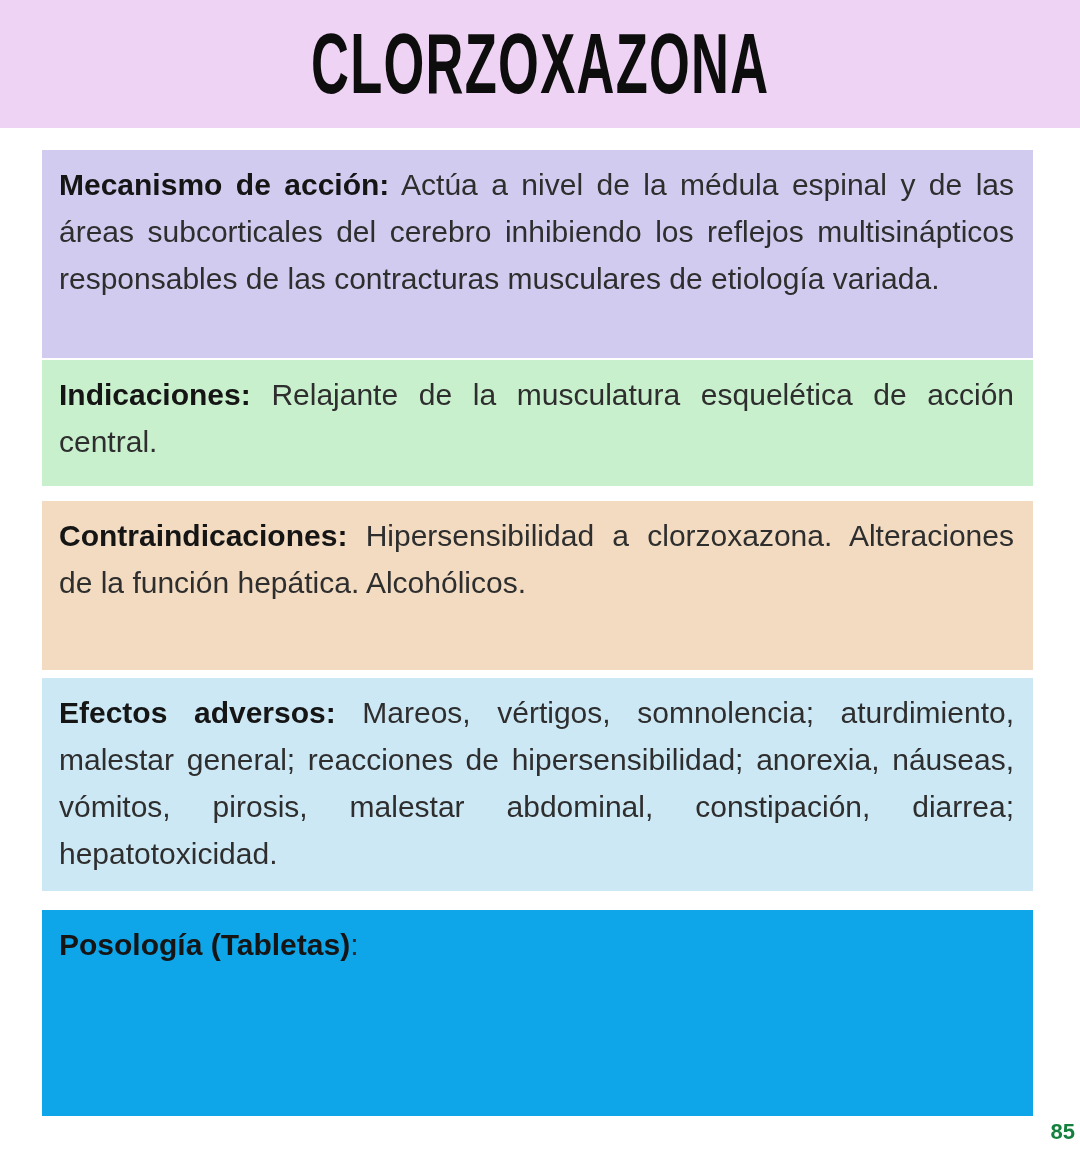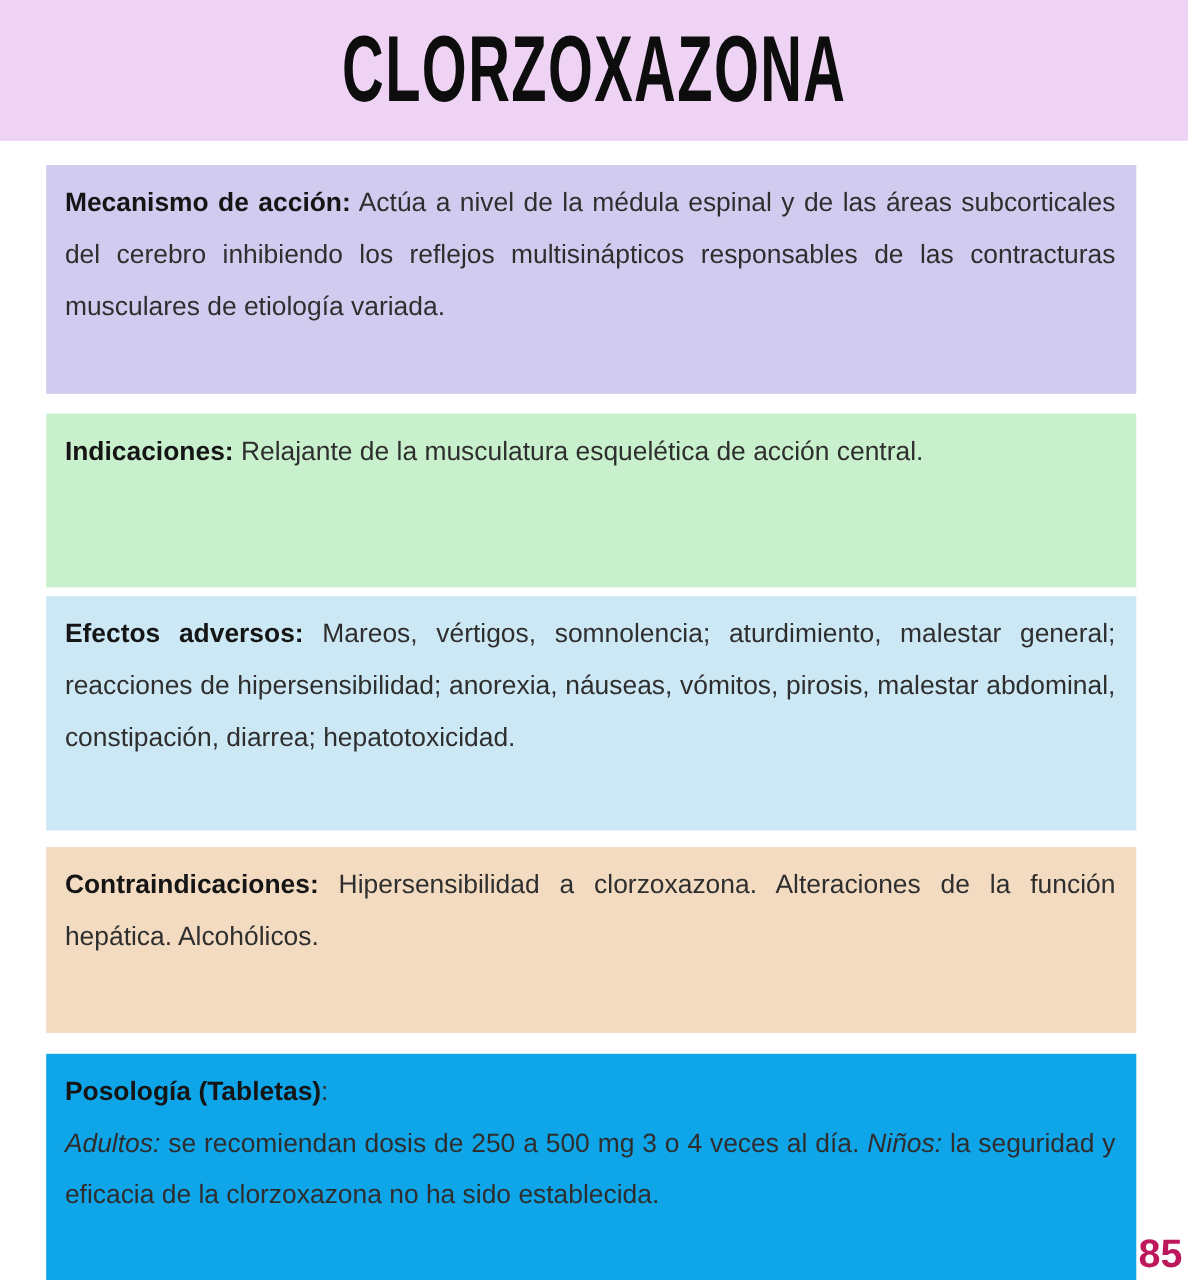--- a/index.html
+++ b/index.html
@@ -25,49 +25,49 @@
     transform-origin:center center;
   }
   .content{
     margin-left:42px;
     width:991px;
   }
   .section{
     box-sizing:border-box;
     width:991px;
     padding:11px 19px 0 17px;
-    font-size:24px;
+    font-size:30px;
     line-height:47px;
     color:#2e2e2e;
     text-align:justify;
   }
   .section .label{
     font-weight:bold;
     color:#151515;
   }
   .s1{height:208px;margin-top:22px;}
-  .s2{height:158px;margin-top:18px;}
+  .s2{height:126px;margin-top:2px;}
   .s3{height:169px;margin-top:15px;}
   .s4{height:213px;margin-top:8px;}
   .s5{height:206px;margin-top:19px;}
   .posology-head{
     text-align:left;
     font-weight:bold;
     color:#151515;
   }
   .posology-head .colon{font-weight:normal;color:#2e2e2e;}
   .posology-body{margin:0;text-align:justify;}
   .it{font-style:italic;}
   .page-number{
     position:absolute;
     top:1119px;
     right:5px;
-    font-size:36px;
+    font-size:22px;
     font-weight:bold;
-    color:#be185d;
+    color:#15803d;
   }
 </style>
 </head>
 <body>
 
 <div class="header" style="background-color: rgb(238, 211, 244);">
   <span class="title">CLORZOXAZONA</span>
 </div>
 
 <div class="content">
@@ -75,30 +75,29 @@
   <div class="section s1" style="background-color: rgb(209, 204, 239);">
     <span class="label">Mecanismo de acción:</span>
     <span>Actúa a nivel de la médula espinal y de las áreas subcorticales del cerebro inhibiendo los reflejos multisinápticos responsables de las contracturas musculares de etiología variada.</span>
   </div>
 
   <div class="section s2" style="background-color: rgb(201, 240, 205);">
     <span class="label">Indicaciones:</span>
     <span>Relajante de la musculatura esquelética de acción central.</span>
   </div>
 
+  <div class="section s3" style="background-color: rgb(242, 219, 193);">
+    <span class="label">Contraindicaciones:</span>
+    <span>Hipersensibilidad a clorzoxazona. Alteraciones de la función hepática. Alcohólicos.</span>
+  </div>
+
   <div class="section s4" style="background-color: rgb(205, 232, 245);">
     <span class="label">Efectos adversos:</span>
     <span>Mareos, vértigos, somnolencia; aturdimiento, malestar general; reacciones de hipersensibilidad; anorexia, náuseas, vómitos, pirosis, malestar abdominal, constipación, diarrea; hepatotoxicidad.</span>
   </div>
 
-  <div class="section s3" style="background-color: rgb(242, 219, 193);">
-    <span class="label">Contraindicaciones:</span>
-    <span>Hipersensibilidad a clorzoxazona. Alteraciones de la función hepática. Alcohólicos.</span>
-  </div>
-
   <div class="section s5" style="background-color: #0ea5e9;">
     <div class="posology-head"><span>Posología (Tabletas)</span><span class="colon">:</span></div>
-    <p class="posology-body"><span class="it">Adultos:</span><span> se recomiendan dosis de 250 a 500 mg 3 o 4 veces al día. </span><span class="it">Niños:</span><span> la seguridad y eficacia de la clorzoxazona no ha sido establecida.</span></p>
   </div>
 
 </div>
 
 <div class="page-number">85</div>
 
 </body></html>

